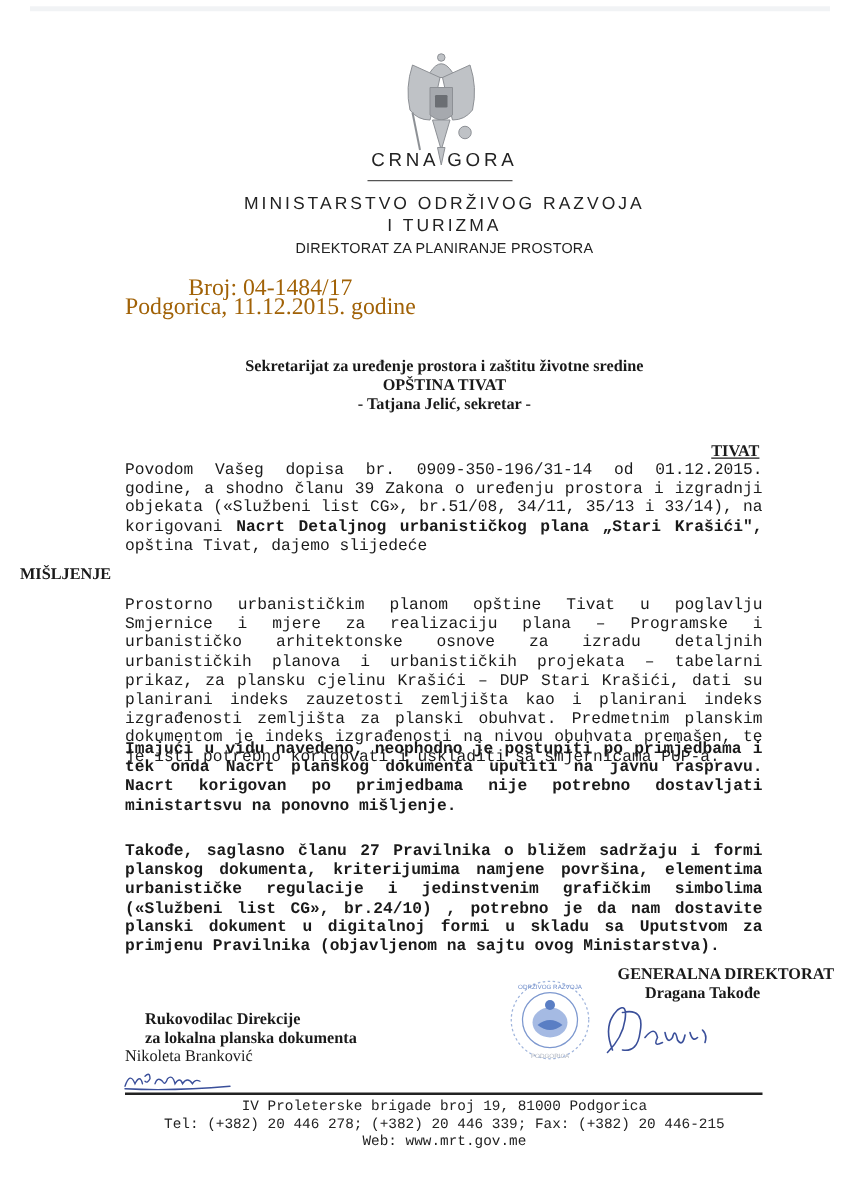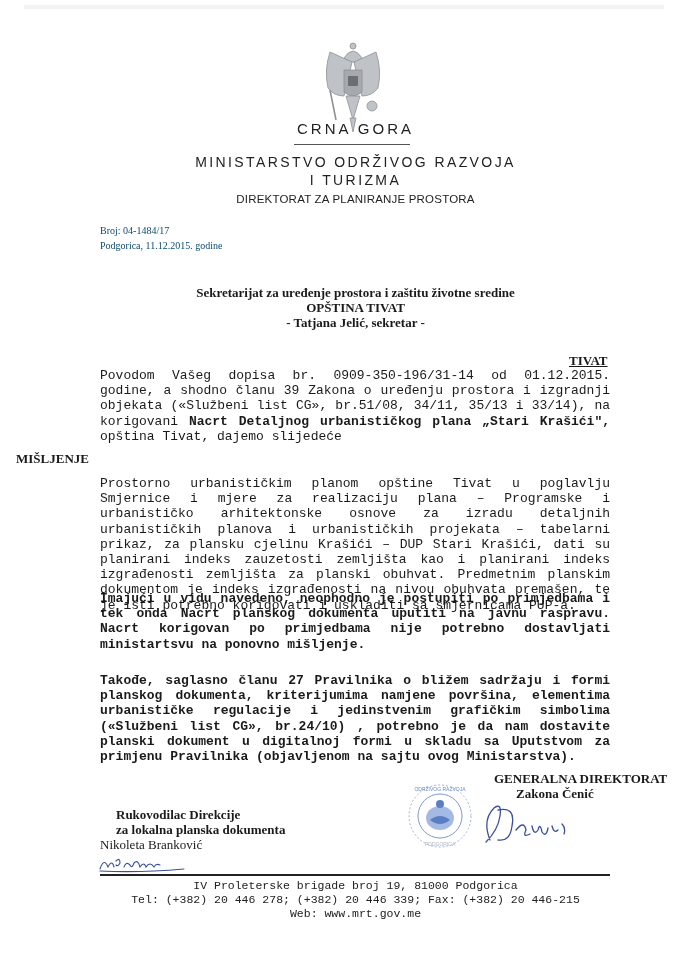--- a/index.html
+++ b/index.html
@@ -13,21 +13,21 @@
     .crest { position: absolute; left: 306px; top: 40px; width: 62px; height: 100px; }
 
     .sans { font-family: "Liberation Sans", sans-serif; }
     .hdr { position: absolute; left: 0; width: 679px; text-align: center; color: #222; }
     .hdr-country { top: 120px; font-size: 15px; letter-spacing: 3px; }
     .hdr-rule { position: absolute; left: 278px; top: 144px; width: 116px; height: 1px; background: #555; }
     .hdr-ministry { top: 154px; font-size: 14px; letter-spacing: 2.4px; }
     .hdr-ministry2 { top: 172px; font-size: 14px; letter-spacing: 2.4px; }
     .hdr-directorate { top: 193px; font-size: 11.5px; letter-spacing: .2px; }
 
-    .txt { position: absolute; font-family: "Liberation Serif", serif; font-size: 10px; line-height: 14.6px; color: #0c4a6e; }
+    .txt { position: absolute; font-family: "Liberation Serif", serif; font-size: 19px; line-height: 14.6px; color: #a16207; text-align: center; }
     .ref { left: 84px; top: 224px; }
     .ref div { white-space: nowrap; }
 
     .addr { position: absolute; left: 0; width: 679px; top: 285px; text-align: center; font-family: "Liberation Serif", serif; font-weight: bold; font-size: 13px; line-height: 15px; }
     .city { position: absolute; left: 553px; top: 329px; font-family: "Liberation Serif", serif; font-weight: bold; font-size: 13px; text-decoration: underline; margin-top: 24px; }
 
     .para { position: absolute; left: 84px; width: 510px; font-family: Liberation Mono, monospace; font-size: 13px; line-height: 15.2px; text-align: justify; }
     .p1 { top: 368px; }
     .title { position: absolute; left: 0; width: 679px; top: 451px; text-align: left; font-family: "Liberation Serif", serif; font-weight: bold; font-size: 13px; }
     .p2 { top: 476px; }
@@ -91,21 +91,21 @@
   <div class="para p1"><span>Povodom Vašeg dopisa br. 0909-350-196/31-14  od 01.12.2015. godine, a shodno članu 39 Zakona o uređenju prostora i izgradnji objekata («Službeni list CG», br.51/08, 34/11, 35/13 i 33/14), na korigovani </span><span class="b">Nacrt Detaljnog urbanističkog  plana „Stari Krašići",</span><span> opština Tivat, dajemo slijedeće</span></div>
 
   <div class="title">MIŠLJENJE</div>
 
   <div class="para p2">Prostorno urbanističkim planom opštine Tivat u poglavlju Smjernice i mjere za realizaciju plana – Programske i urbanističko arhitektonske osnove za izradu detaljnih urbanističkih planova i urbanističkih projekata – tabelarni prikaz, za plansku cjelinu Krašići – DUP Stari Krašići, dati su planirani indeks zauzetosti zemljišta kao i planirani indeks izgrađenosti zemljišta za planski obuhvat. Predmetnim planskim dokumentom je indeks izgrađenosti na nivou obuhvata premašen, te je isti potrebno korigovati i uskladiti sa smjernicama PUP-a.</div>
   <div class="para p3">Imajući u vidu navedeno, neophodno je postupiti po primjedbama i tek onda Nacrt planskog dokumenta uputiti na javnu raspravu. Nacrt korigovan po primjedbama nije potrebno dostavljati ministartsvu na ponovno mišljenje.</div>
   <div class="para p4">Takođe, saglasno  članu 27 Pravilnika  o bližem sadržaju i formi planskog dokumenta, kriterijumima namjene površina, elementima urbanističke regulacije i jedinstvenim grafičkim simbolima («Službeni list CG», br.24/10) , potrebno je da nam dostavite planski dokument u digitalnoj formi u skladu sa Uputstvom za primjenu Pravilnika (objavljenom na sajtu ovog Ministarstva).</div>
 
   <div class="sig-right">
     <div>GENERALNA DIREKTORAT</div>
-    <div class="name">Zakona Čenić</div>
+    <div class="name">Dragana Takođe</div>
   </div>
 
   <svg class="stamp" viewBox="0 0 68 68">
     <circle cx="34" cy="34" r="31" fill="none" stroke="#9fb4dc" stroke-width="1" stroke-dasharray="2 2"></circle>
     <circle cx="34" cy="34" r="22" fill="none" stroke="#7d98cf" stroke-width="1"></circle>
     <ellipse cx="34" cy="36" rx="14" ry="12" fill="#8fa9dc" opacity=".8"></ellipse>
     <circle cx="34" cy="22" r="4" fill="#5a7ec4"></circle>
     <path d="M24 38 Q34 30 44 38 Q34 46 24 38 Z" fill="#5a7ec4"></path>
     <text x="34" y="9" font-size="5" text-anchor="middle" fill="#6d8bc9" font-family="Liberation Sans, sans-serif">ODRŽIVOG RAZVOJA</text>
     <text x="34" y="64" font-size="5" text-anchor="middle" fill="#b0b6c0" font-family="Liberation Sans, sans-serif">PODGORICA</text>

